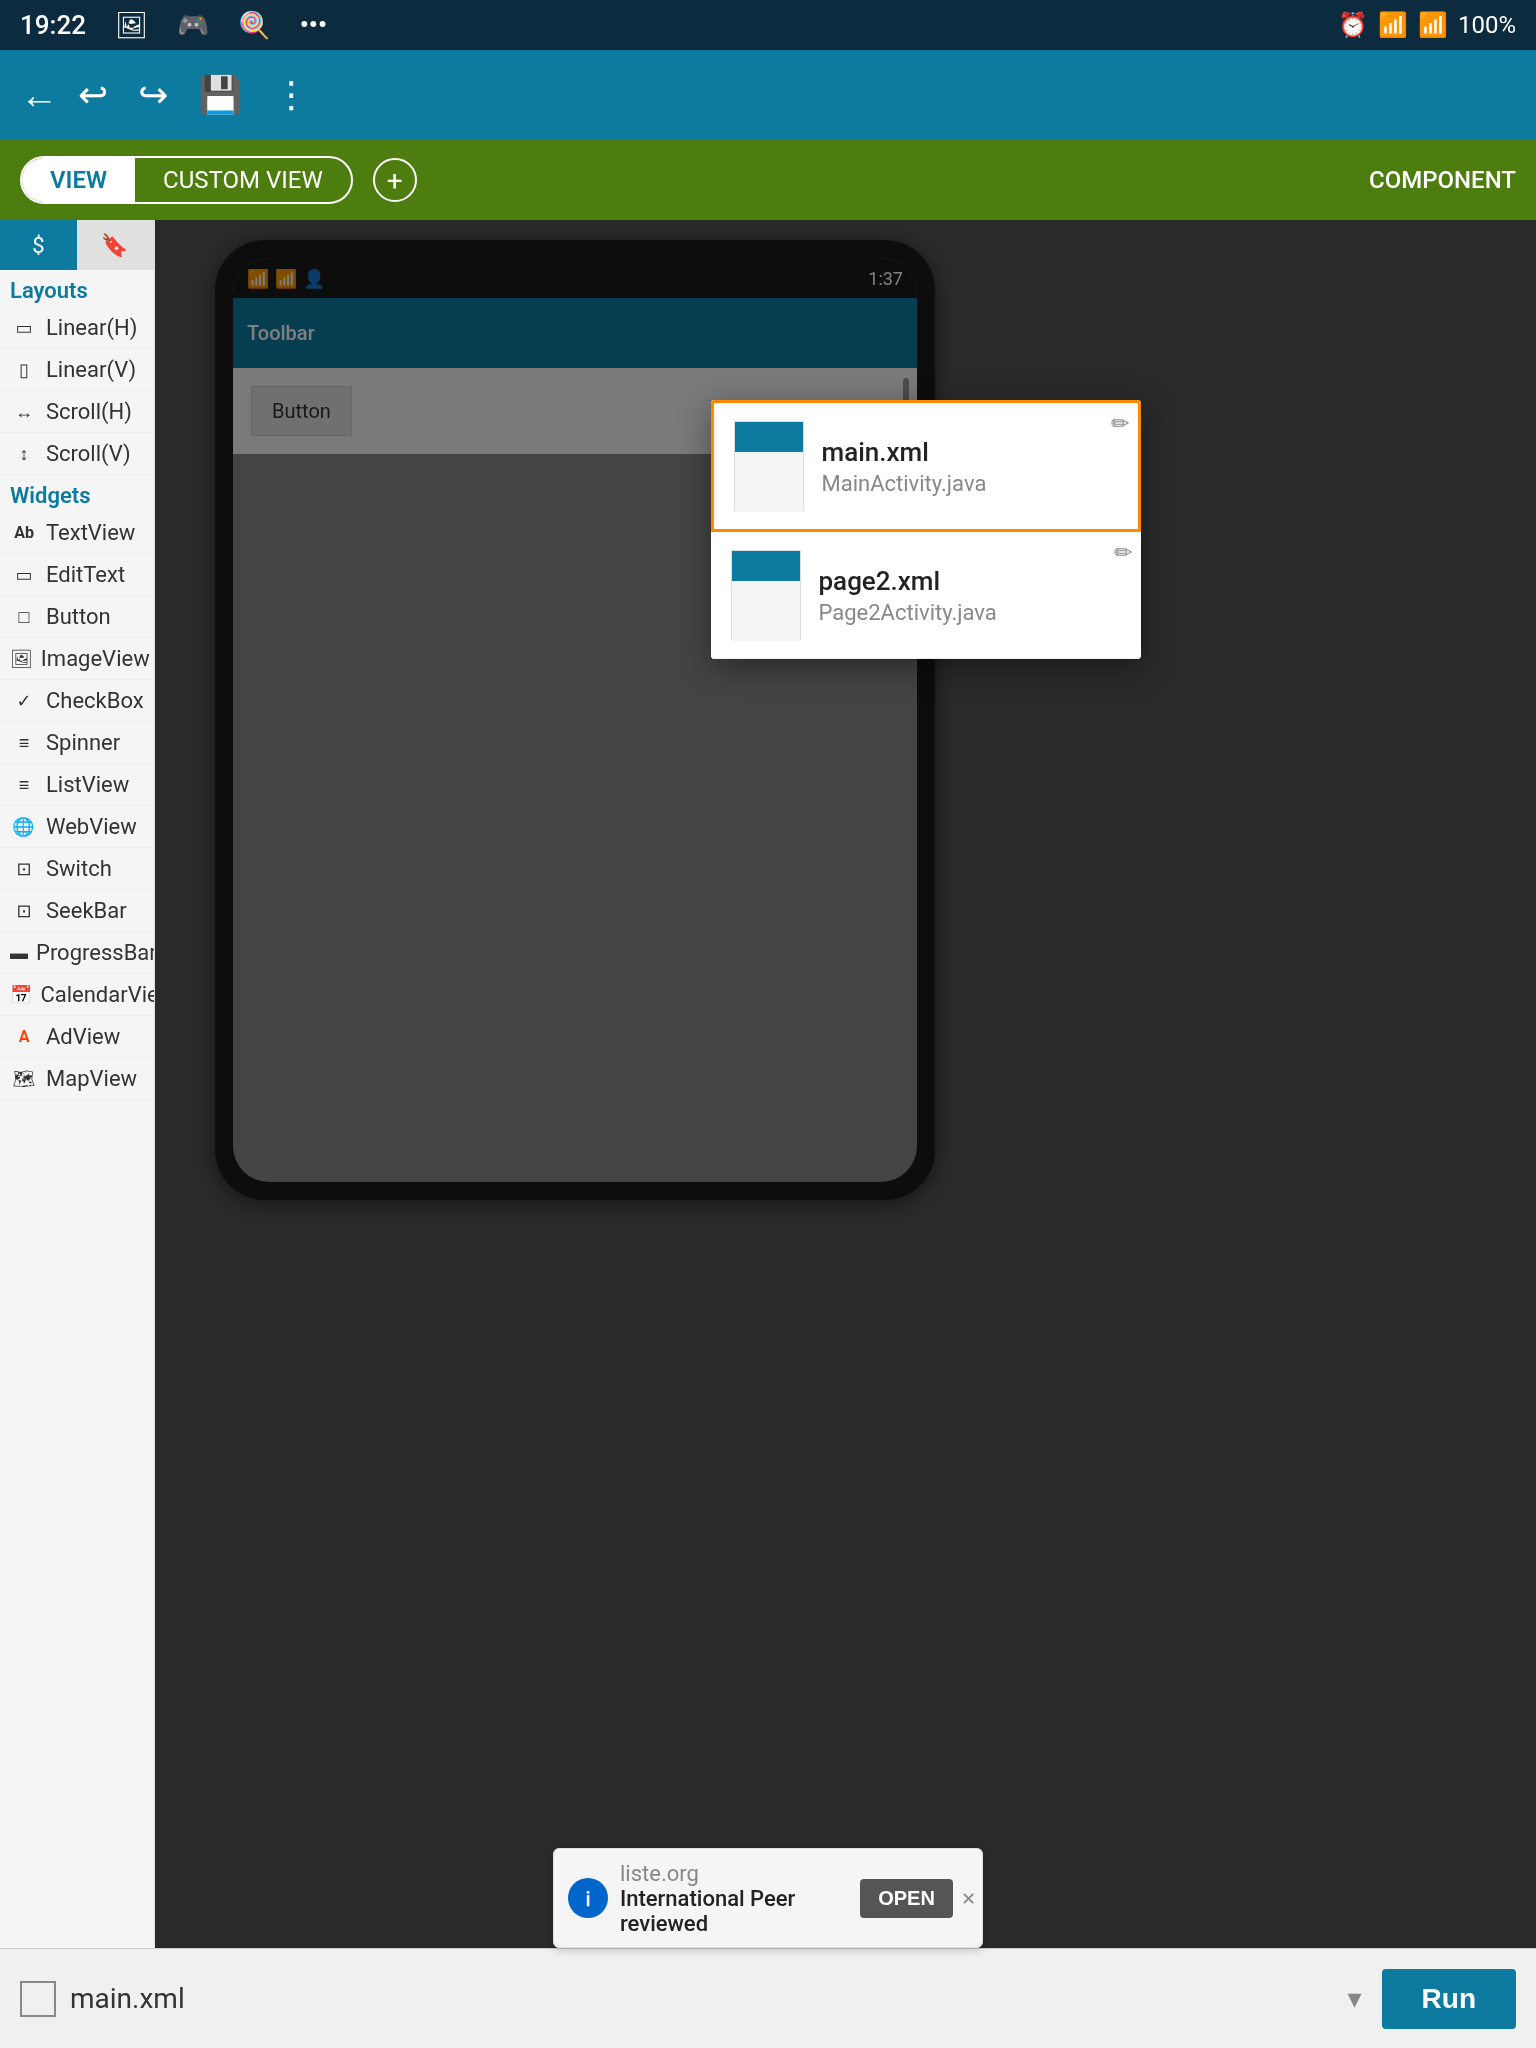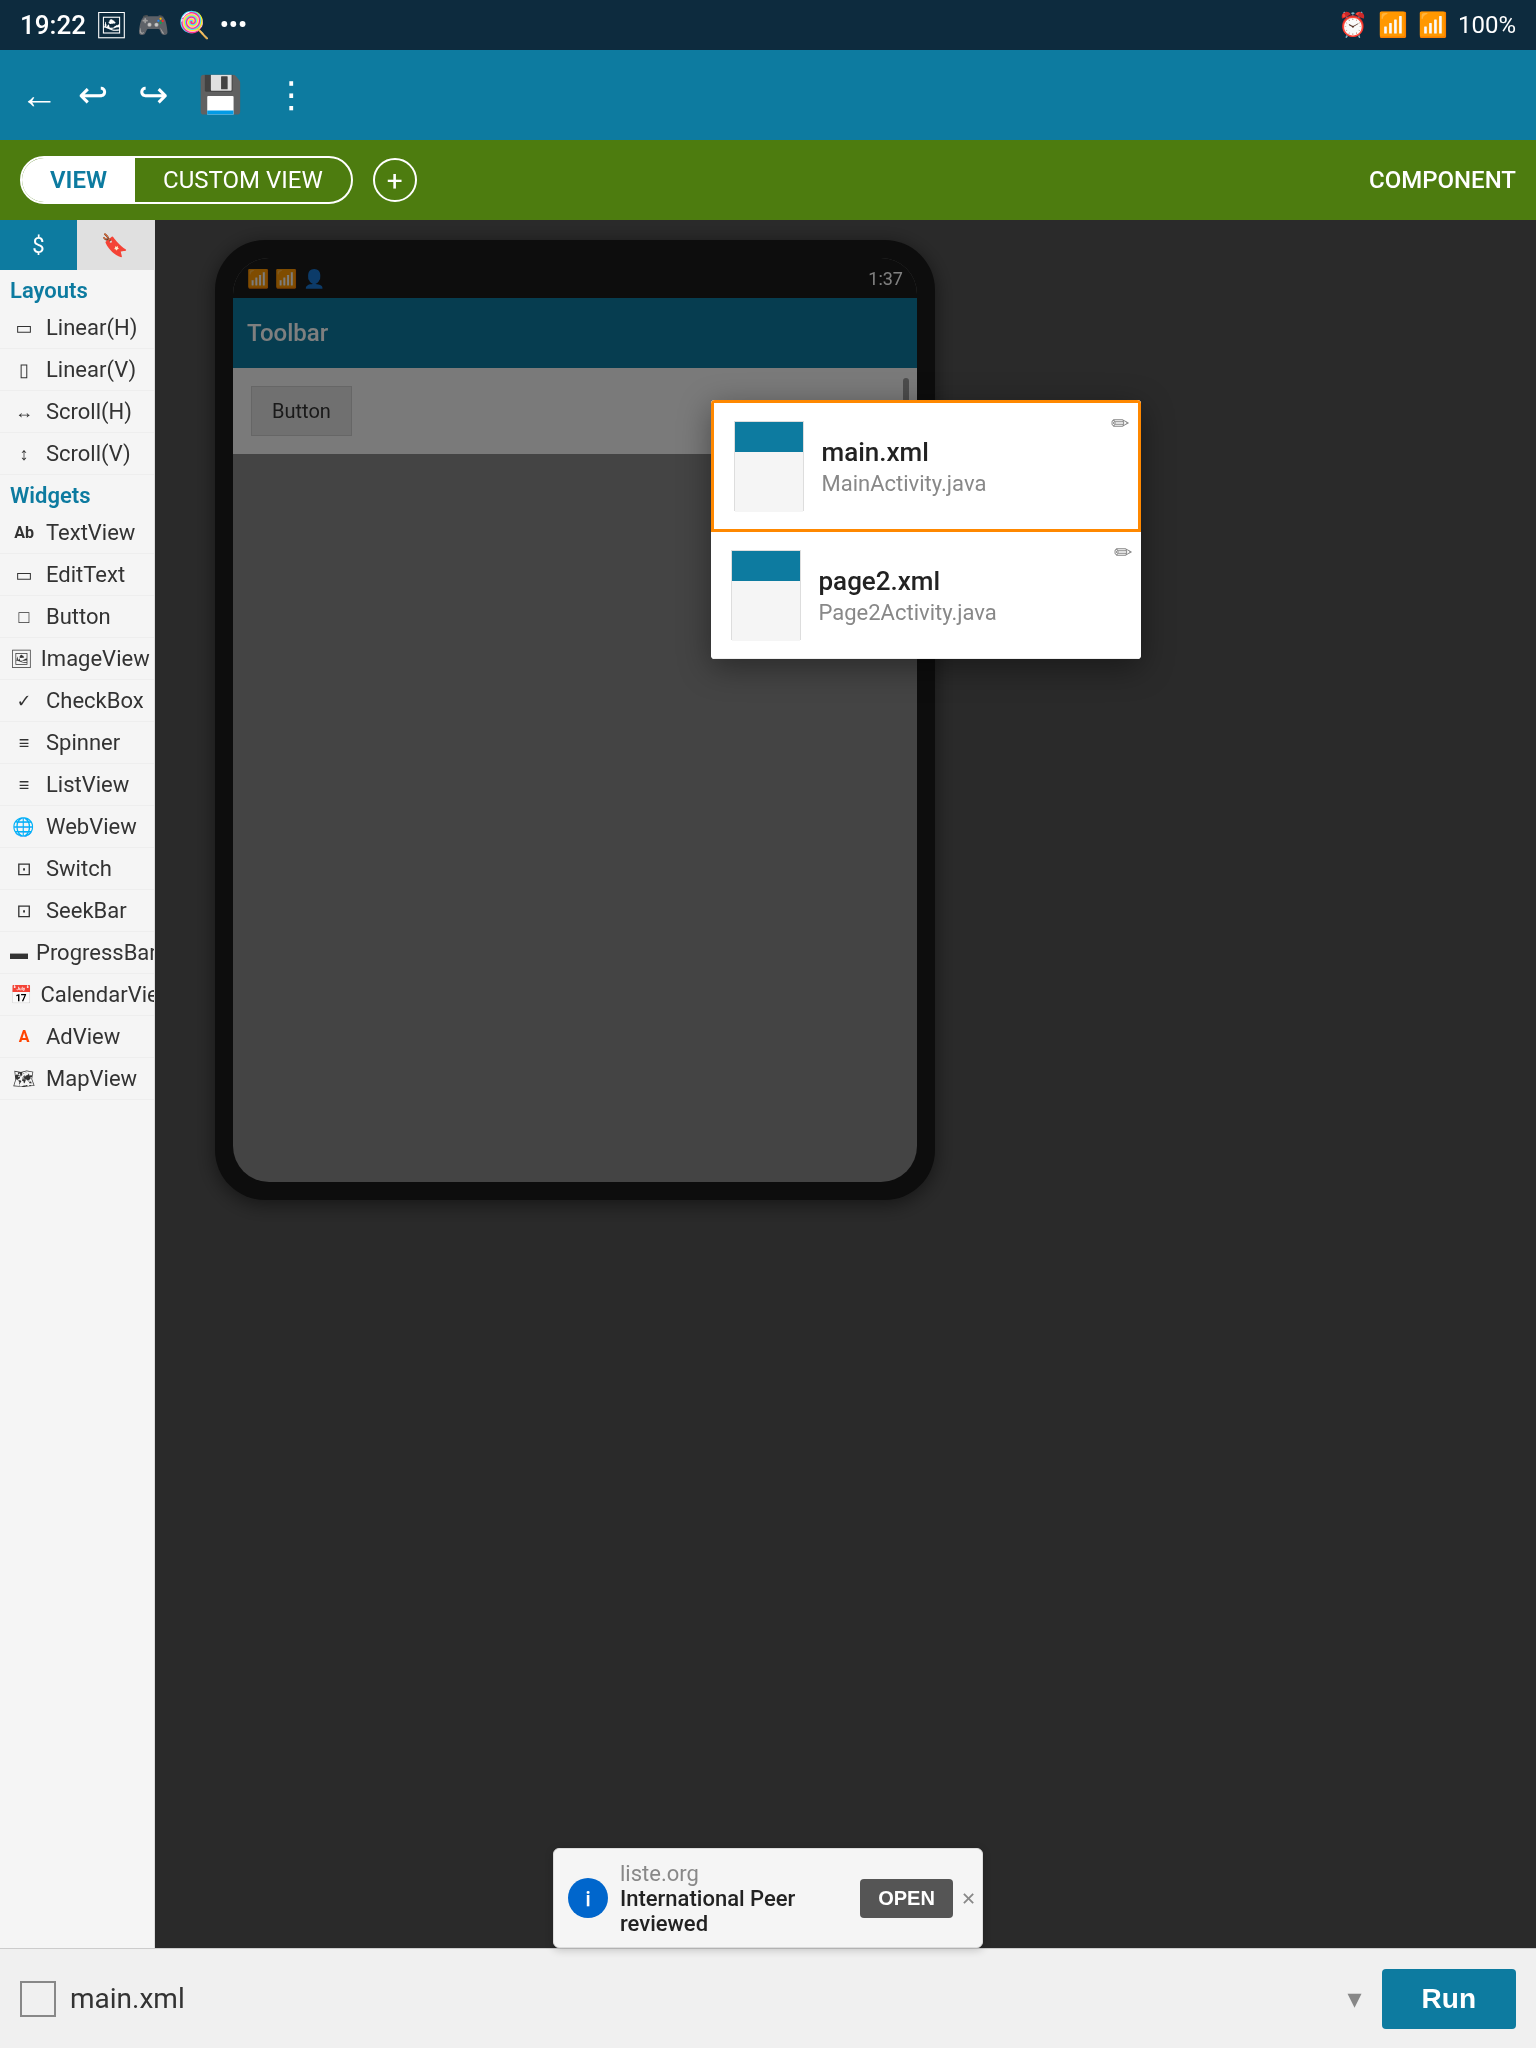--- a/index.html
+++ b/index.html
@@ -19,21 +19,21 @@
       background: #0d2b3e;
       display: flex;
       align-items: center;
       justify-content: space-between;
       padding: 0 20px;
       z-index: 100;
     }
     .status-bar-left {
       display: flex;
       align-items: center;
-      gap: 9px;
+      gap: 29px;
       color: white;
       font-size: 26px;
       font-weight: 500;
     }
     .status-bar-right {
       display: flex;
       align-items: center;
       gap: 10px;
       color: white;
       font-size: 24px;
@@ -218,21 +218,21 @@
     }
     .phone-app-bar {
       height: 70px;
       background: #0d7ba0;
       display: flex;
       align-items: center;
       padding: 0 14px;
     }
     .phone-app-bar-title {
       color: white;
-      font-size: 24px;
+      font-size: 20px;
       font-weight: 500;
     }
     .phone-content {
       background: #f5f5f5;
       flex: 1;
       padding: 10px;
     }
     .phone-button {
       background: #e0e0e0;
       border: 1px solid #ccc;

